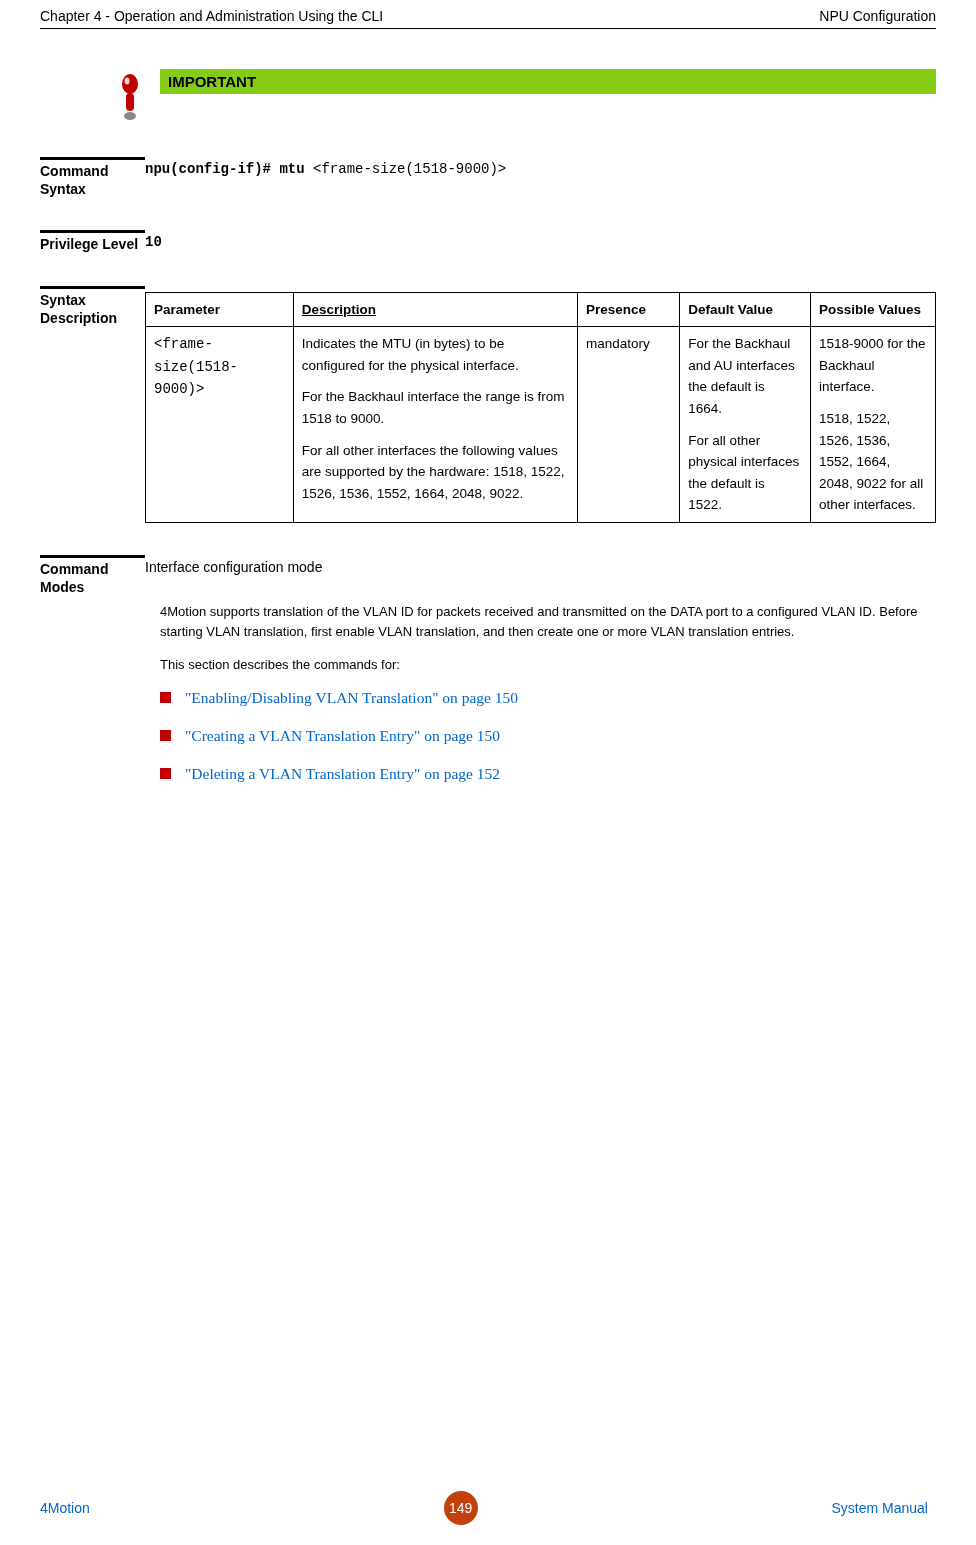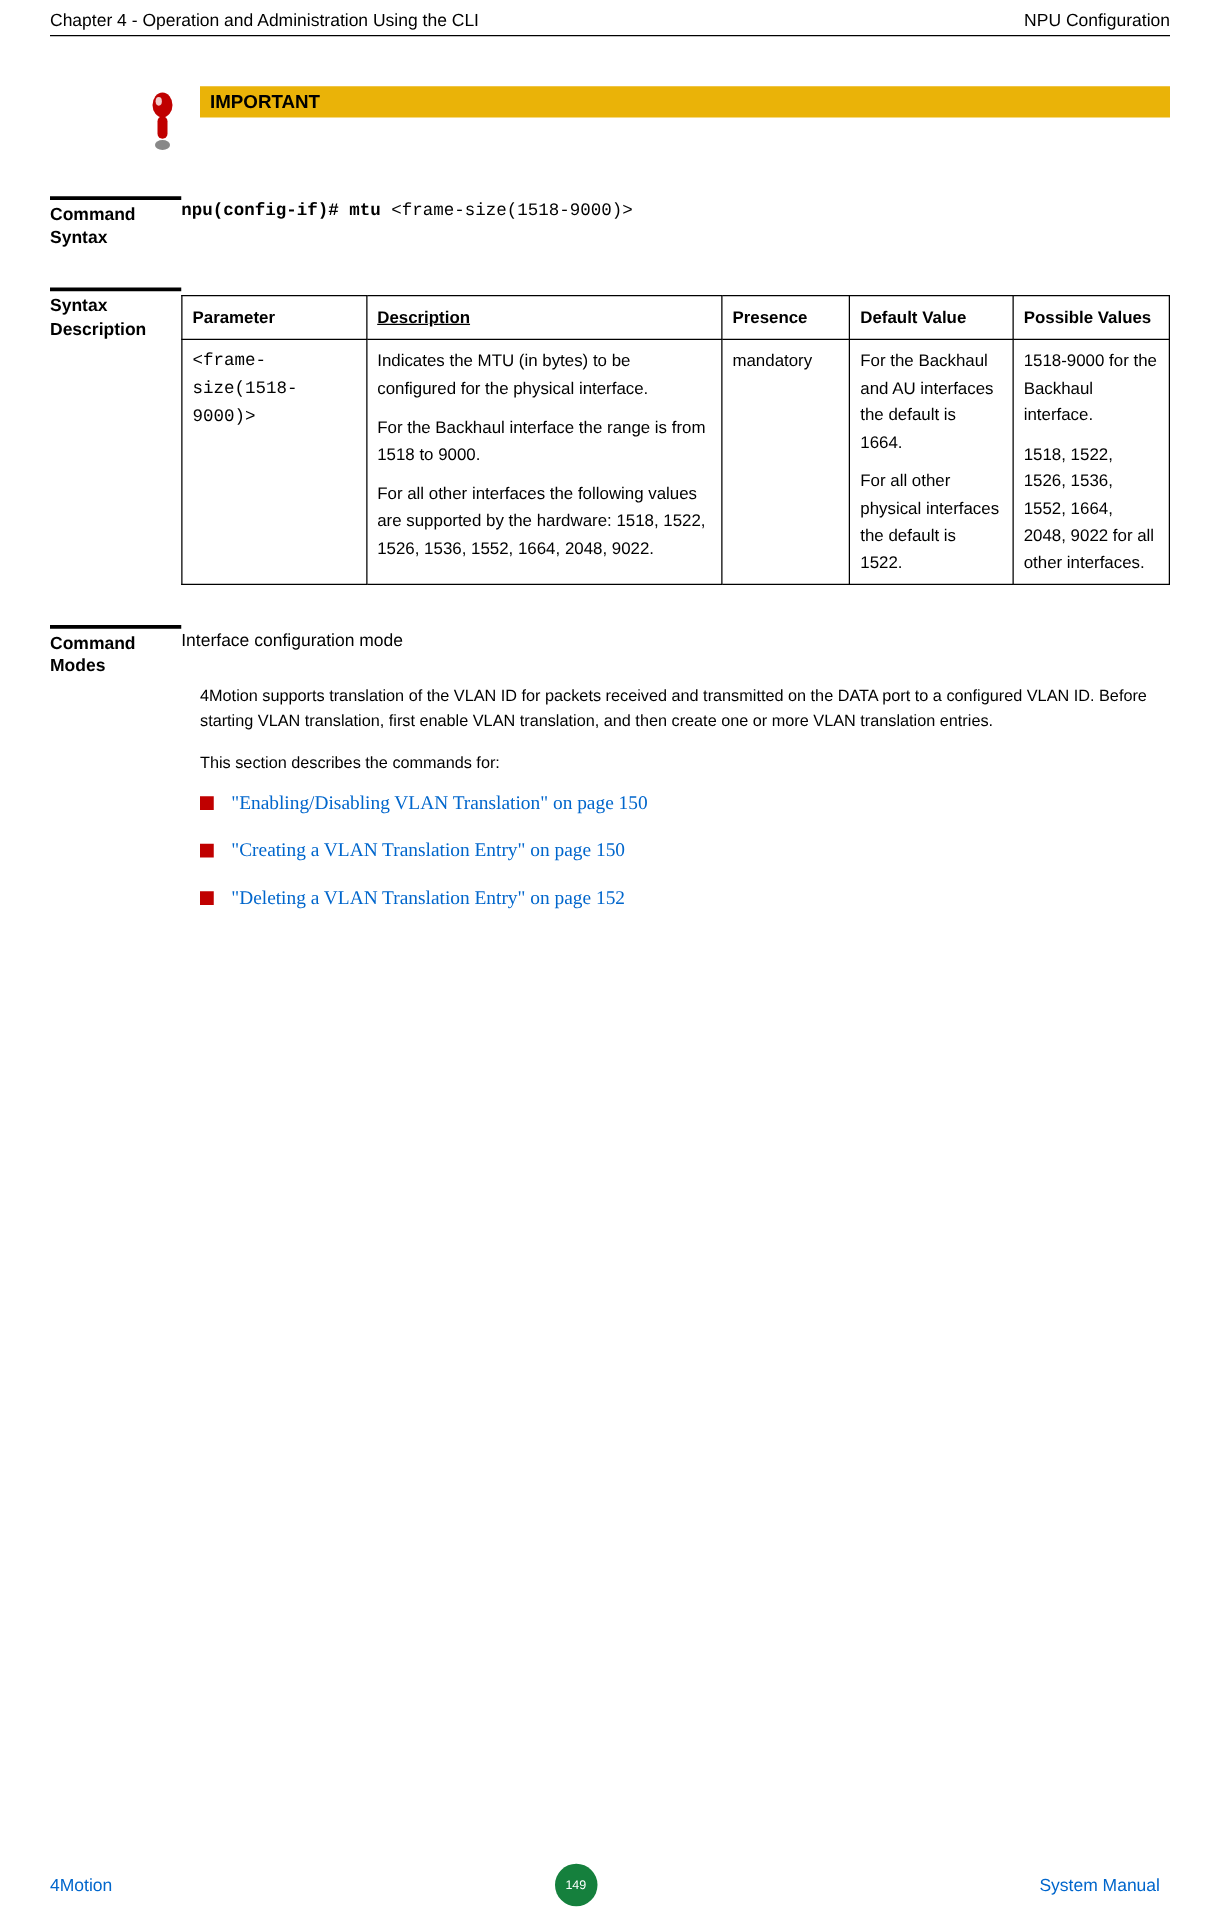--- a/index.html
+++ b/index.html
@@ -34,21 +34,21 @@
     margin-right: 10px;
     display: flex;
     align-items: flex-start;
     justify-content: center;
     padding-top: 4px;
   }
   .important-text-col {
     flex: 1;
   }
   .important-title {
-    background: #eab308;
+    background: #84cc16;
     font-weight: bold;
     padding: 4px 8px;
     font-size: 15px;
     width: 100%;
   }
   .important-body {
     padding: 8px 8px 0 8px;
     font-size: 14px;
   }
   .section-row {
@@ -146,29 +146,29 @@
     bottom: 20px;
     left: 40px;
     right: 48px;
     display: flex;
     justify-content: space-between;
     align-items: center;
     font-size: 14px;
   }
   .footer-left { color: #0066cc; }
   .footer-center {
-    background: #15803d;
+    background: #c2410c;
     color: #fff;
     border-radius: 50%;
     width: 34px;
     height: 34px;
     display: flex;
     align-items: center;
     justify-content: center;
-    font-size: 10px;
+    font-size: 14px;
   }
   .footer-right { color: #0066cc; }
   .para-spacer { margin-top: 10px; }
 </style>
 </head>
 <body>
 
 <div class="header-bar">
   <span>Chapter 4 - Operation and Administration Using the CLI</span>
   <span>NPU Configuration</span>
@@ -190,20 +190,24 @@
     </div>
   </div>
 
   <div class="section-row">
     <div class="section-label">Command Syntax</div>
     <div class="section-body code-inline">
       <span class="bold">npu(config-if)# mtu </span><span>&lt;frame-size(1518-9000)&gt;</span>
     </div>
   </div>
 
+  <div class="section-row">
+    <div class="section-label">Privilege Level</div>
+    <div class="section-body code-inline bold">10</div>
+  </div>
 
   <div class="section-row">
     <div class="section-label">Syntax Description</div>
     <div class="section-body">
       <table class="syntax-table">
         <thead>
           <tr>
             <th class="col-param">Parameter</th>
             <th class="col-desc">Description</th>
             <th class="col-pres">Presence</th>

